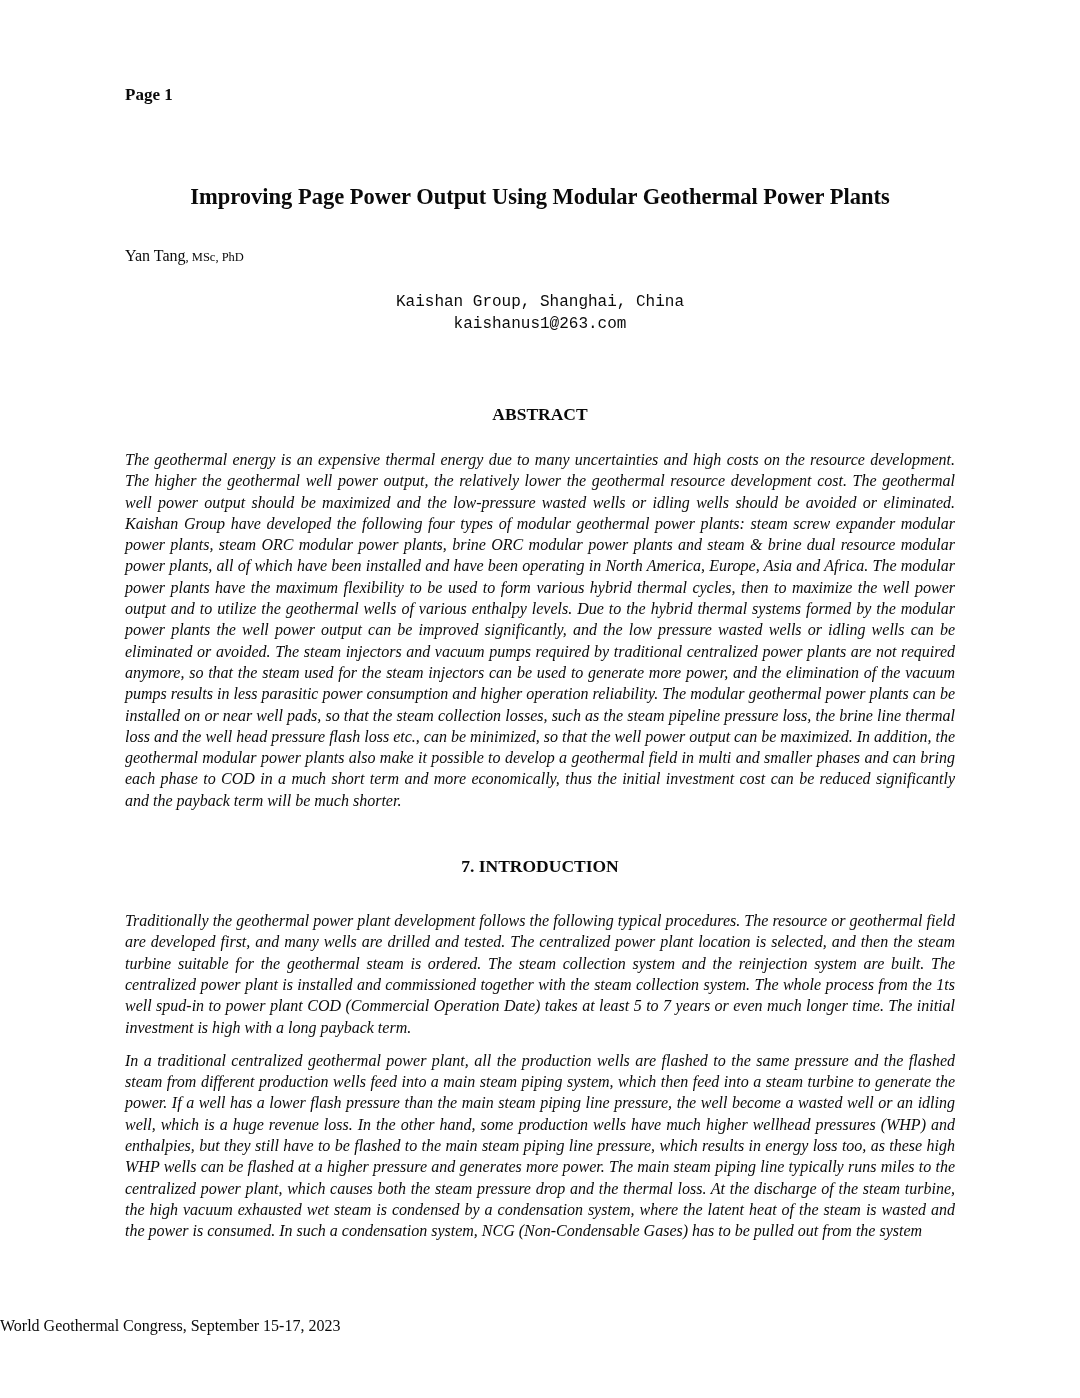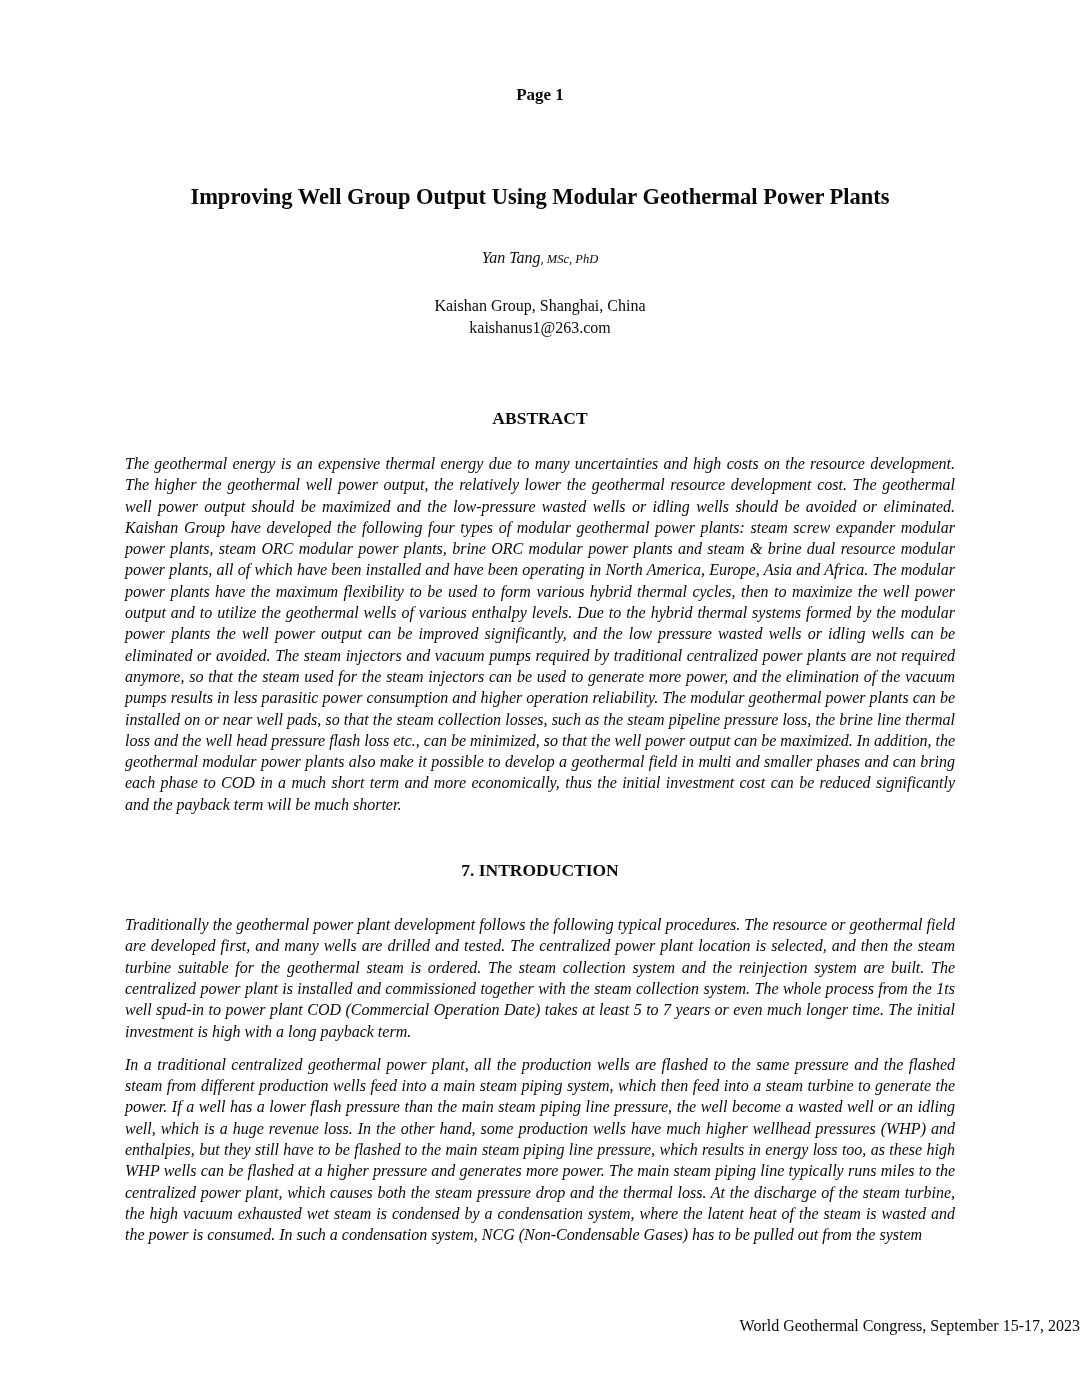--- a/index.html
+++ b/index.html
@@ -12,47 +12,47 @@
     width: 1080px;
     height: 1398px;
     background: #ffffff;
     color: #0a0a0a;
     font-family: "Liberation Serif", "DejaVu Serif", serif;
     box-sizing: border-box;
     padding: 85px 125px 0 125px;
     overflow: hidden;
   }
   .page-number {
-    text-align: center;
+    text-align: left;
     font-weight: bold;
     font-size: 17px;
     line-height: 20px;
   }
   .title {
     margin-top: 78px;
     text-align: center;
     font-weight: bold;
     font-size: 22.5px;
     line-height: 27px;
   }
   .author-line {
     margin-top: 36px;
-    text-align: center;
+    text-align: left;
     font-size: 16px;
-    line-height: 24px;
-    font-style: italic;
+    line-height: 19px;
   }
   .author-line .degrees {
     font-size: 12.5px;
   }
   .affiliation-block {
     margin-top: 24px;
     text-align: center;
     font-size: 16px;
     line-height: 22px;
+    font-family: Liberation Mono, monospace;
   }
   .section-heading {
     text-align: center;
     font-weight: bold;
     font-size: 17.5px;
     line-height: 21px;
   }
   .abstract-heading {
     margin-top: 69px;
   }
@@ -71,33 +71,33 @@
     margin-top: 33px;
   }
   .intro-para-2 {
     margin-top: 12px;
   }
   .footer {
     position: absolute;
     left: 0;
     bottom: 62px;
     width: 100%;
-    text-align: right;
+    text-align: left;
     font-size: 16px;
     line-height: 20px;
   }
 </style>
 </head>
 <body>
 
 <div class="page">
 
   <div class="page-number">Page 1</div>
 
-  <div class="title">Improving Well Group Output Using Modular Geothermal Power Plants</div>
+  <div class="title">Improving Page Power Output Using Modular Geothermal Power Plants</div>
 
   <div class="author-line">
     <span>Yan Tang</span><span class="degrees">, MSc, PhD</span>
   </div>
 
   <div class="affiliation-block">
     <div>Kaishan Group, Shanghai, China</div>
     <div>kaishanus1@263.com</div>
   </div>
 

